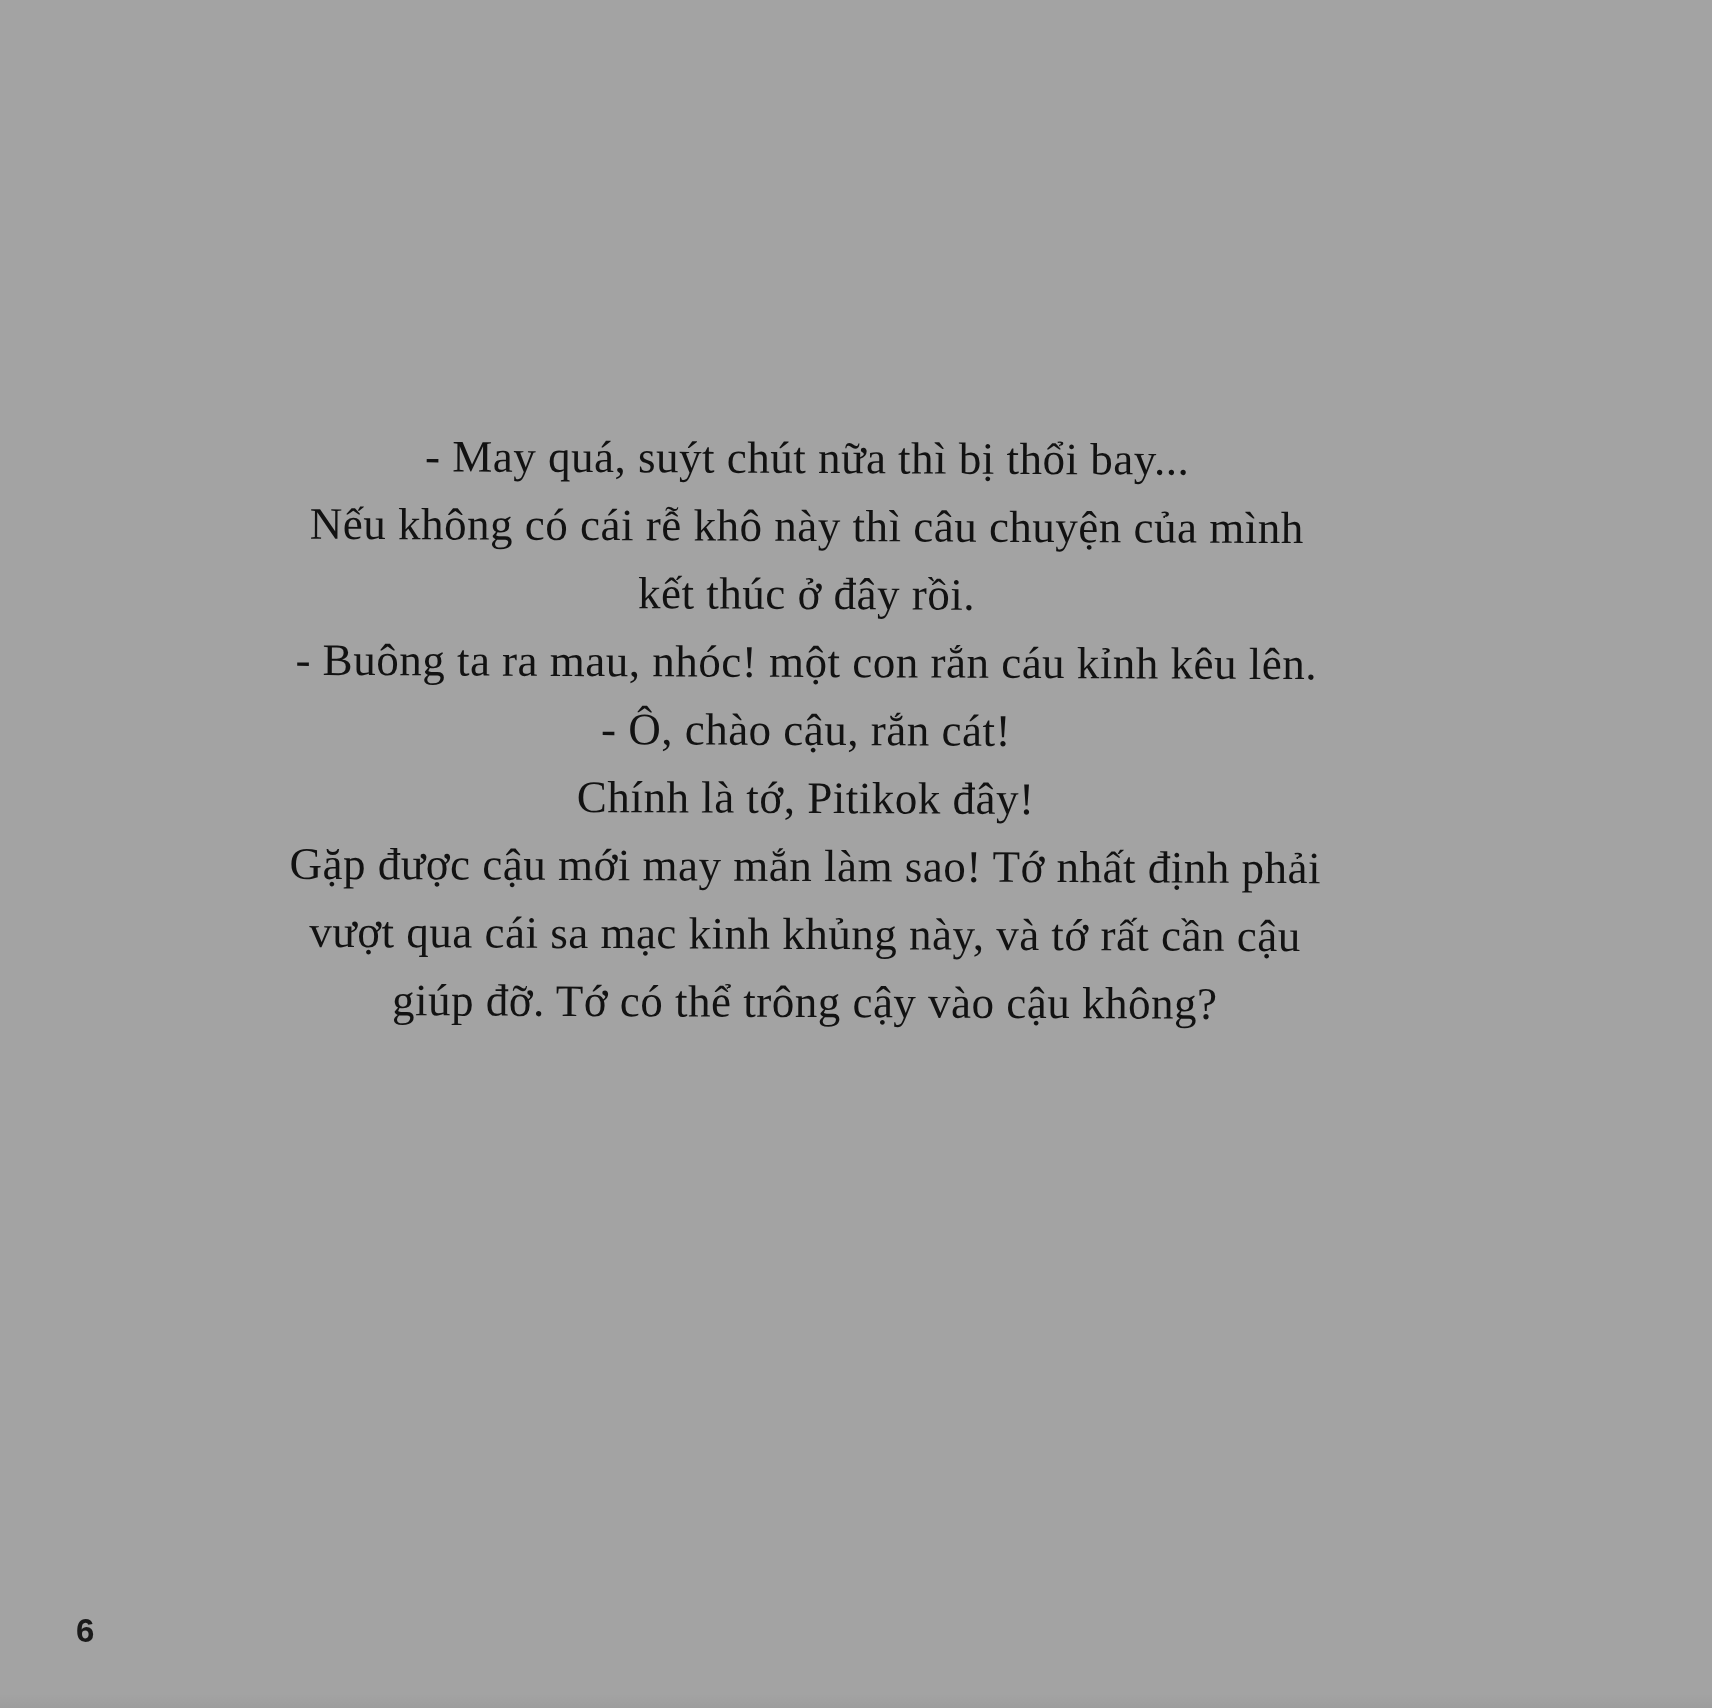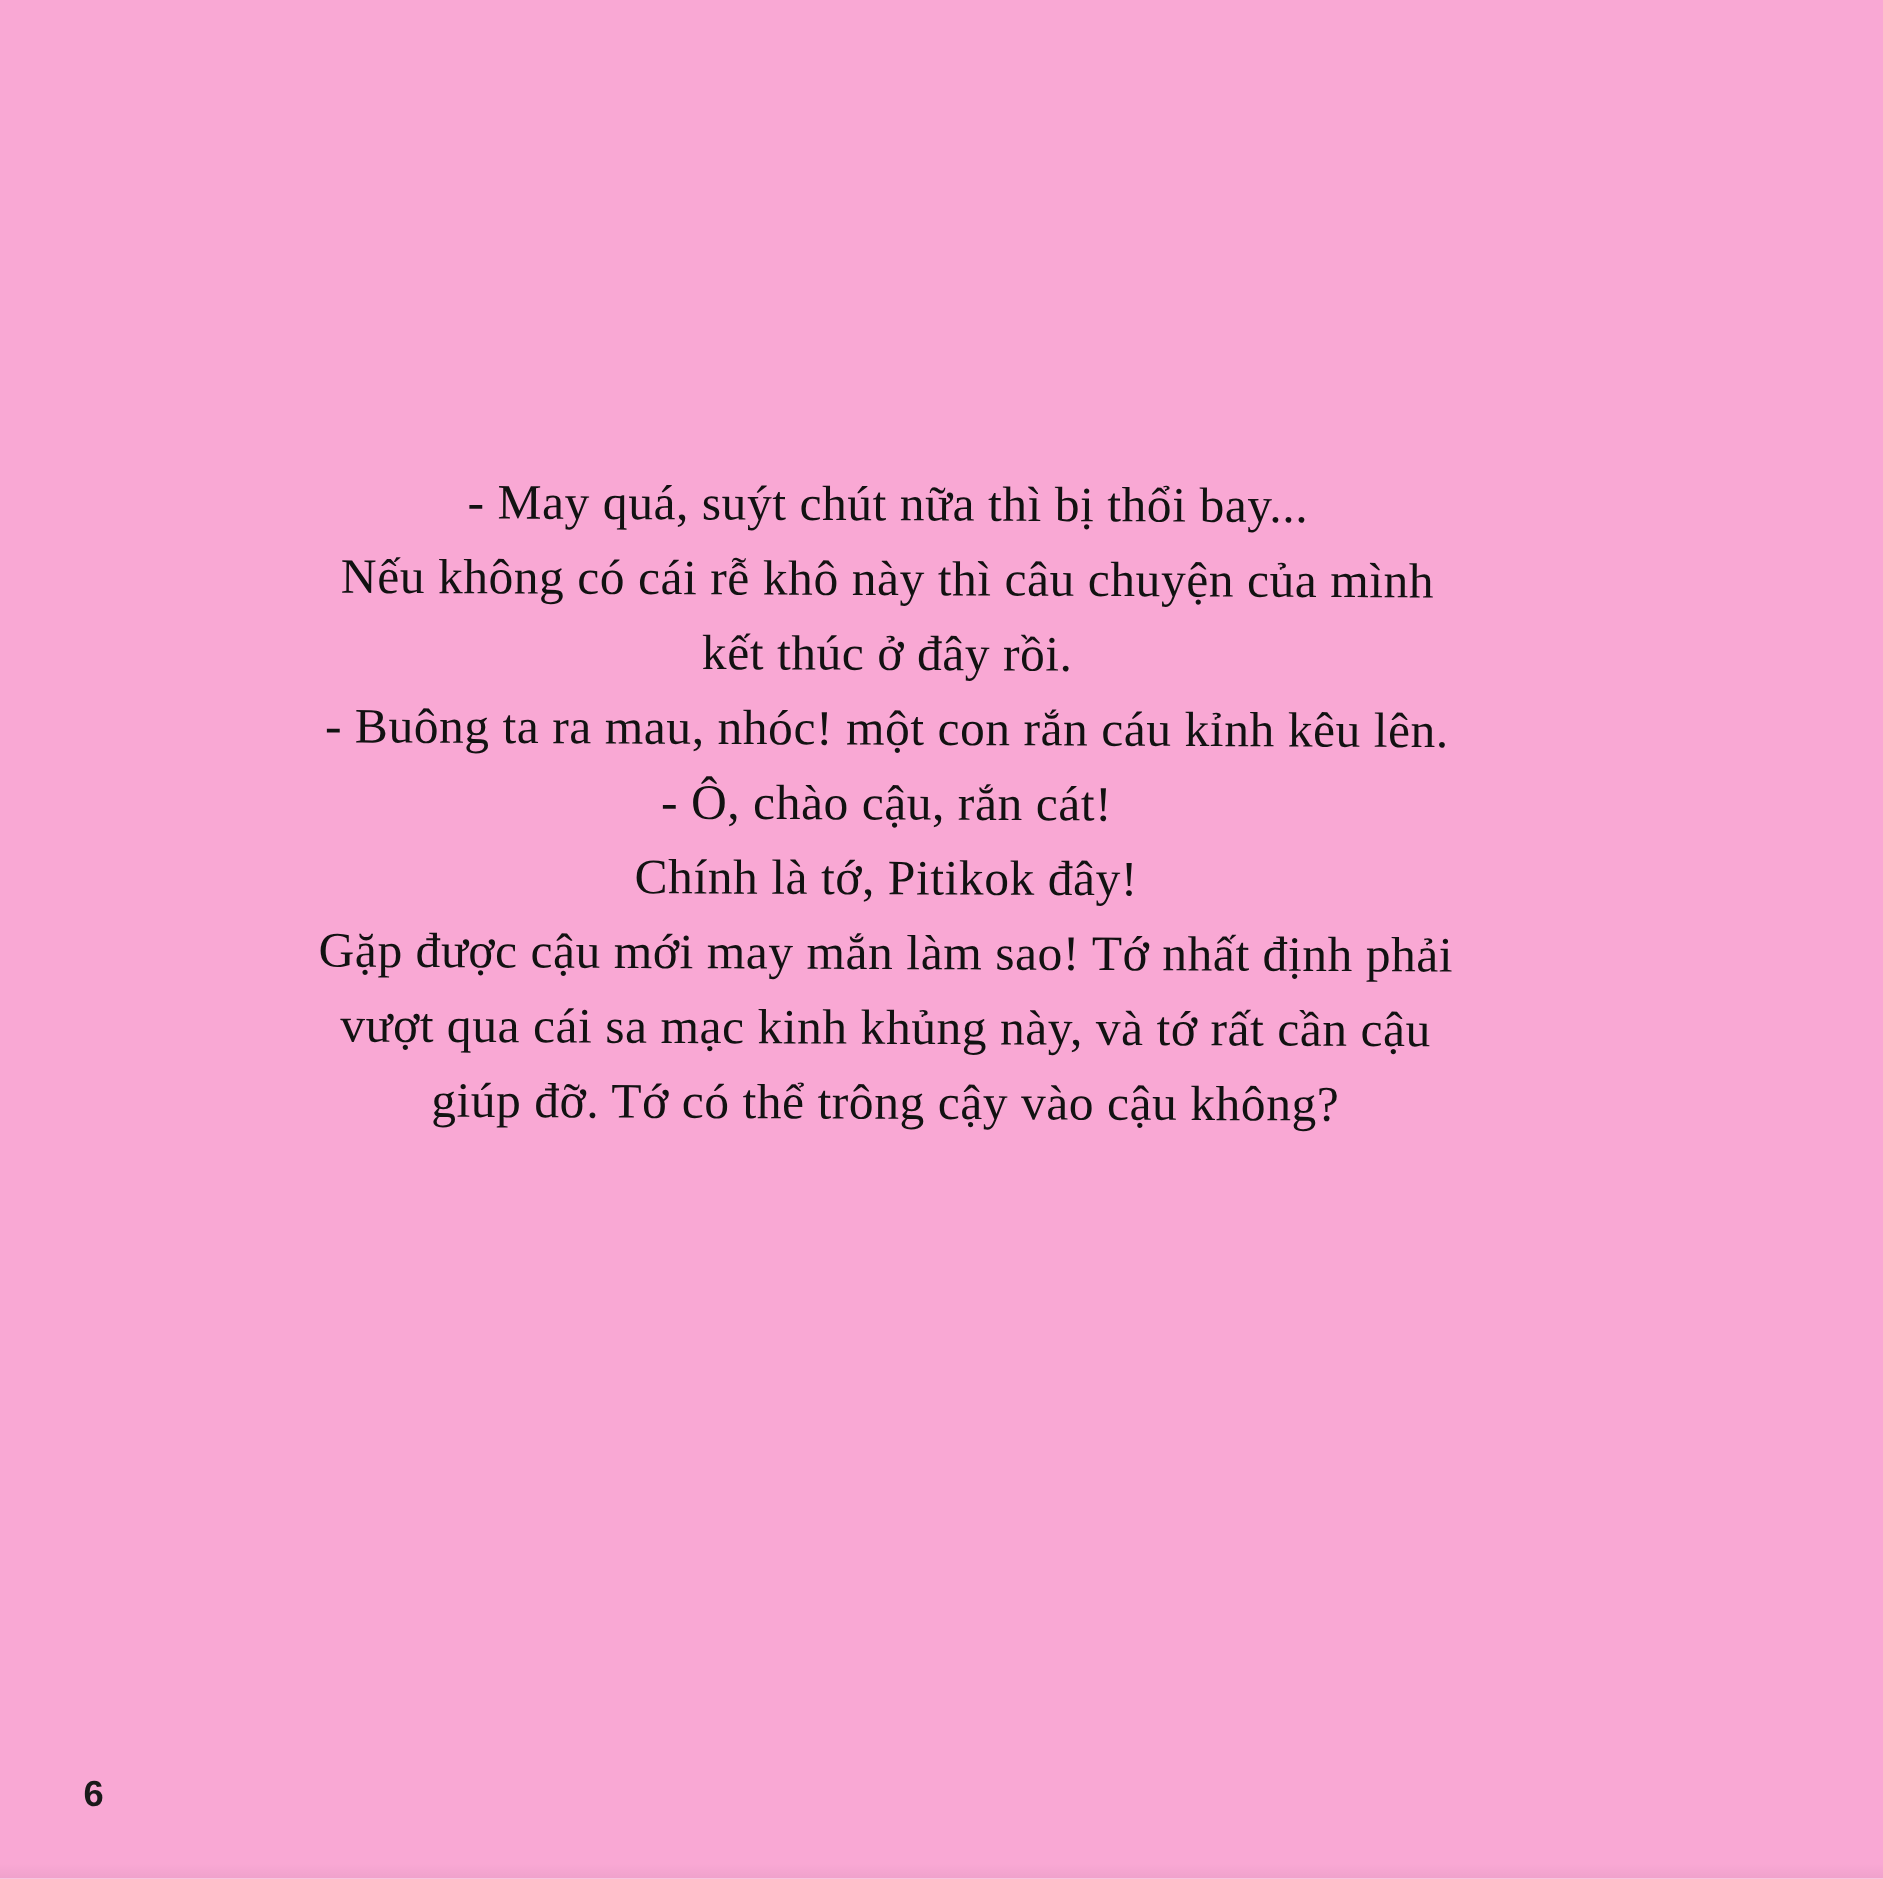--- a/index.html
+++ b/index.html
@@ -4,21 +4,21 @@
 <style>
   html, body {
     margin: 0;
     padding: 0;
     background: #ffffff;
   }
   .page {
     position: relative;
     width: 1712px;
     height: 1708px;
-    background: #f9a8d4;
+    background: #a3a3a3;
     overflow: hidden;
     font-family: "Liberation Serif", serif;
   }
   
   .page::after {
     content: "";
     position: absolute;
     left: 0; right: 0; bottom: 0;
     height: 14px;
     background: linear-gradient(to bottom, rgba(0,0,0,0) 0%, rgba(0,0,0,0.04) 100%);

